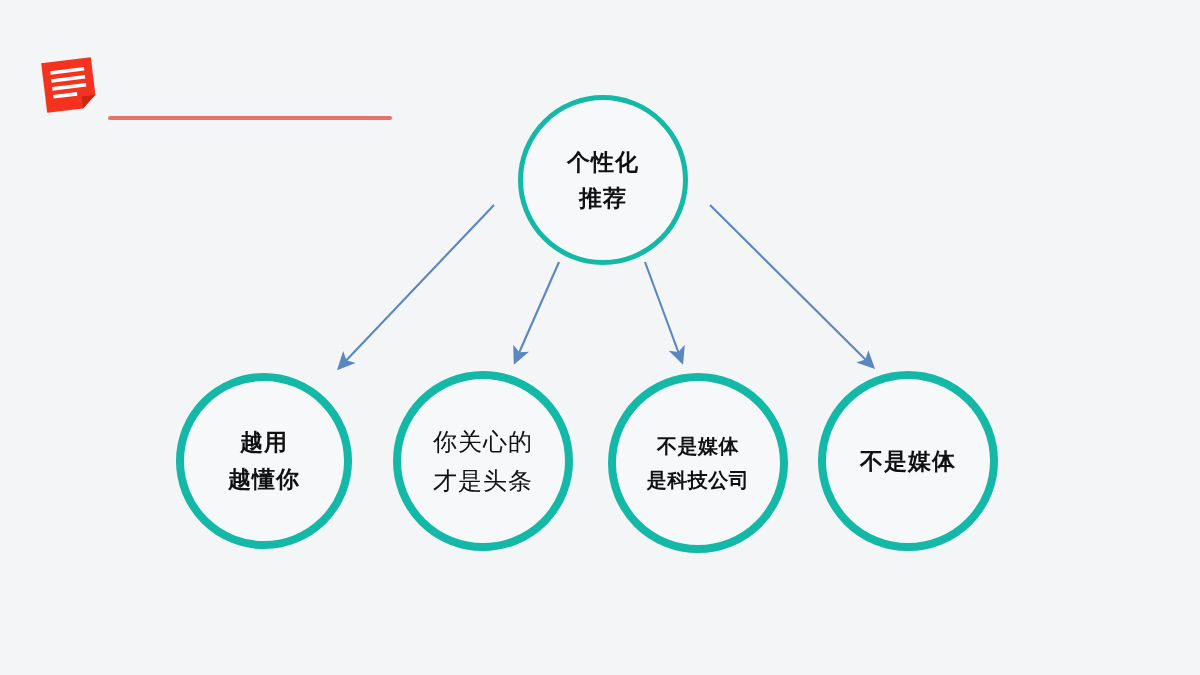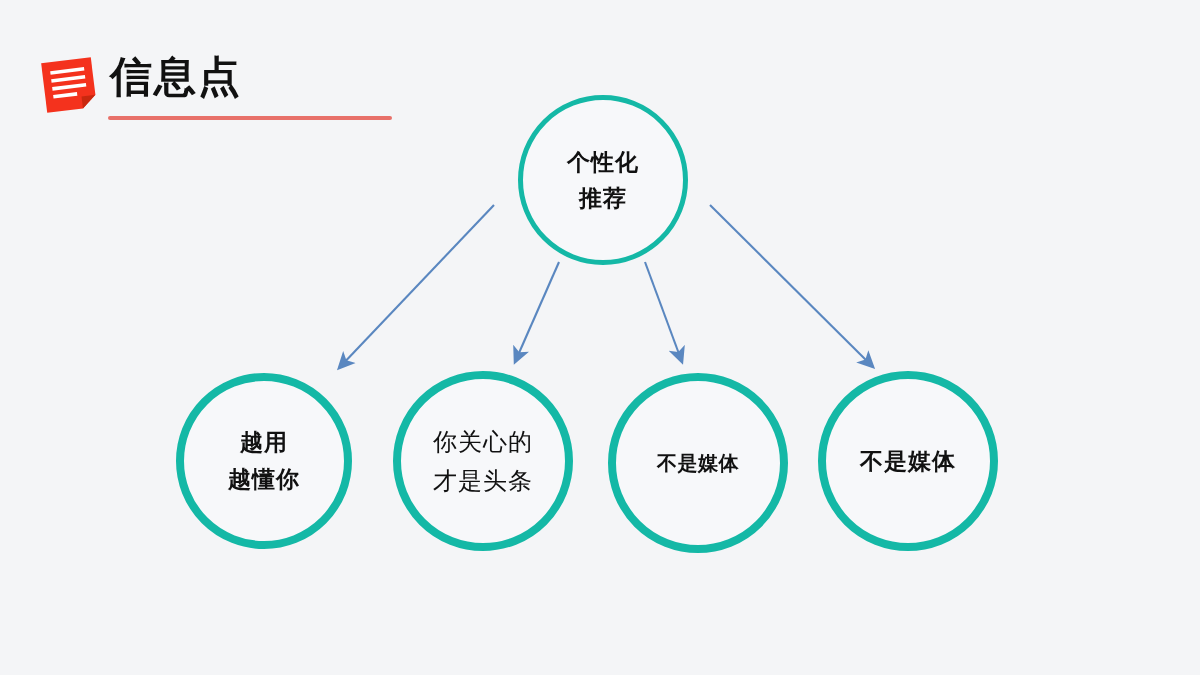--- a/index.html
+++ b/index.html
@@ -148,21 +148,20 @@
           <path d="M8 6 L58 6 L58 44 L44 56 L8 56 Z" fill="#f4321d"></path>
           <path d="M58 44 L44 56 L44 44 Z" fill="#c9280f"></path>
           <rect x="16" y="15" width="34" height="3.6" fill="#ffffff"></rect>
           <rect x="16" y="23" width="34" height="3.6" fill="#ffffff"></rect>
           <rect x="16" y="31" width="34" height="3.6" fill="#ffffff"></rect>
           <rect x="16" y="39" width="24" height="3.6" fill="#ffffff"></rect>
         </g>
       </svg>
     </div>
 
-    <div id="title-text">信息点</div>
     <div id="title-rule"></div>
   </div>
 
   <div id="diagram">
 
     <svg id="arrow-layer" viewBox="0 0 1200 675" xmlns="http://www.w3.org/2000/svg">
       <defs>
         <marker id="ah" markerWidth="9" markerHeight="9" refX="7.2" refY="4.5" orient="auto" markerUnits="strokeWidth">
           <path d="M0,0.4 L8.6,4.5 L0,8.6 L2.1,4.5 Z" fill="#5a87c0"></path>
         </marker>
@@ -186,20 +185,21 @@
       <span class="line">越懂你</span>
     </div>
 
     <div class="node" id="node-b">
       <span class="line">你关心的</span>
       <span class="line">才是头条</span>
     </div>
 
     <div class="node" id="node-c">
       <span class="line">不是媒体</span>
+      <span class="line">是科技公司</span>
     </div>
 
     <div class="node" id="node-d">
       <span class="line">不是媒体</span>
     </div>
 
   </div>
 </div>
 
 </body></html>

